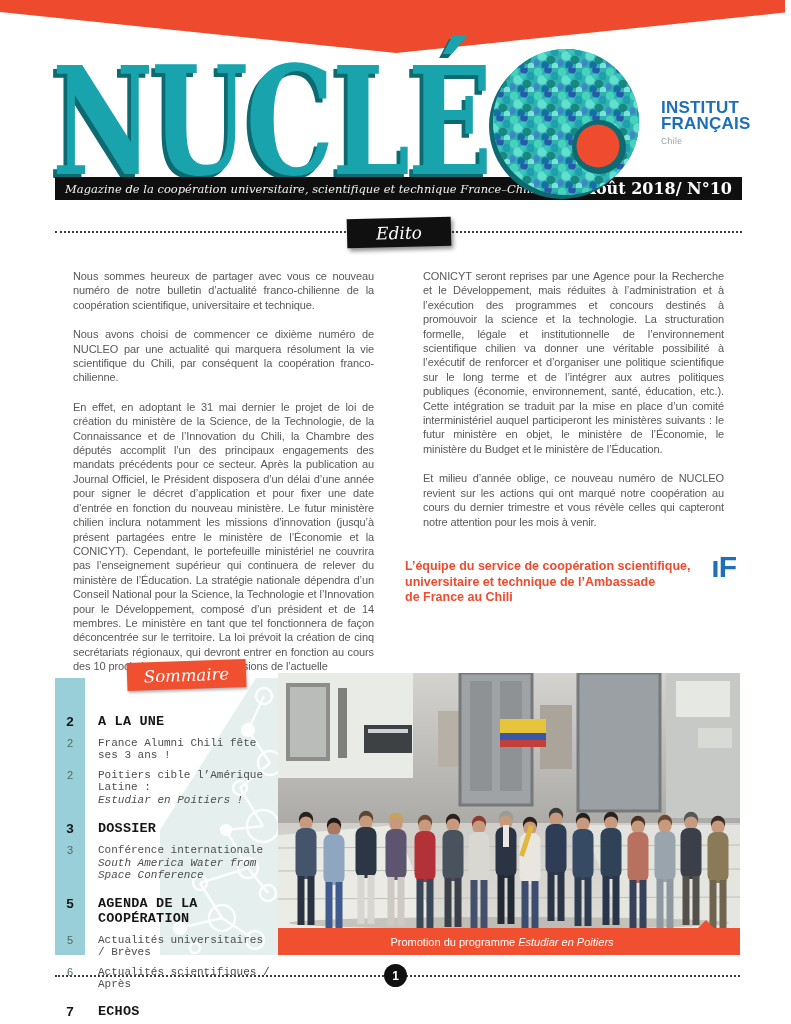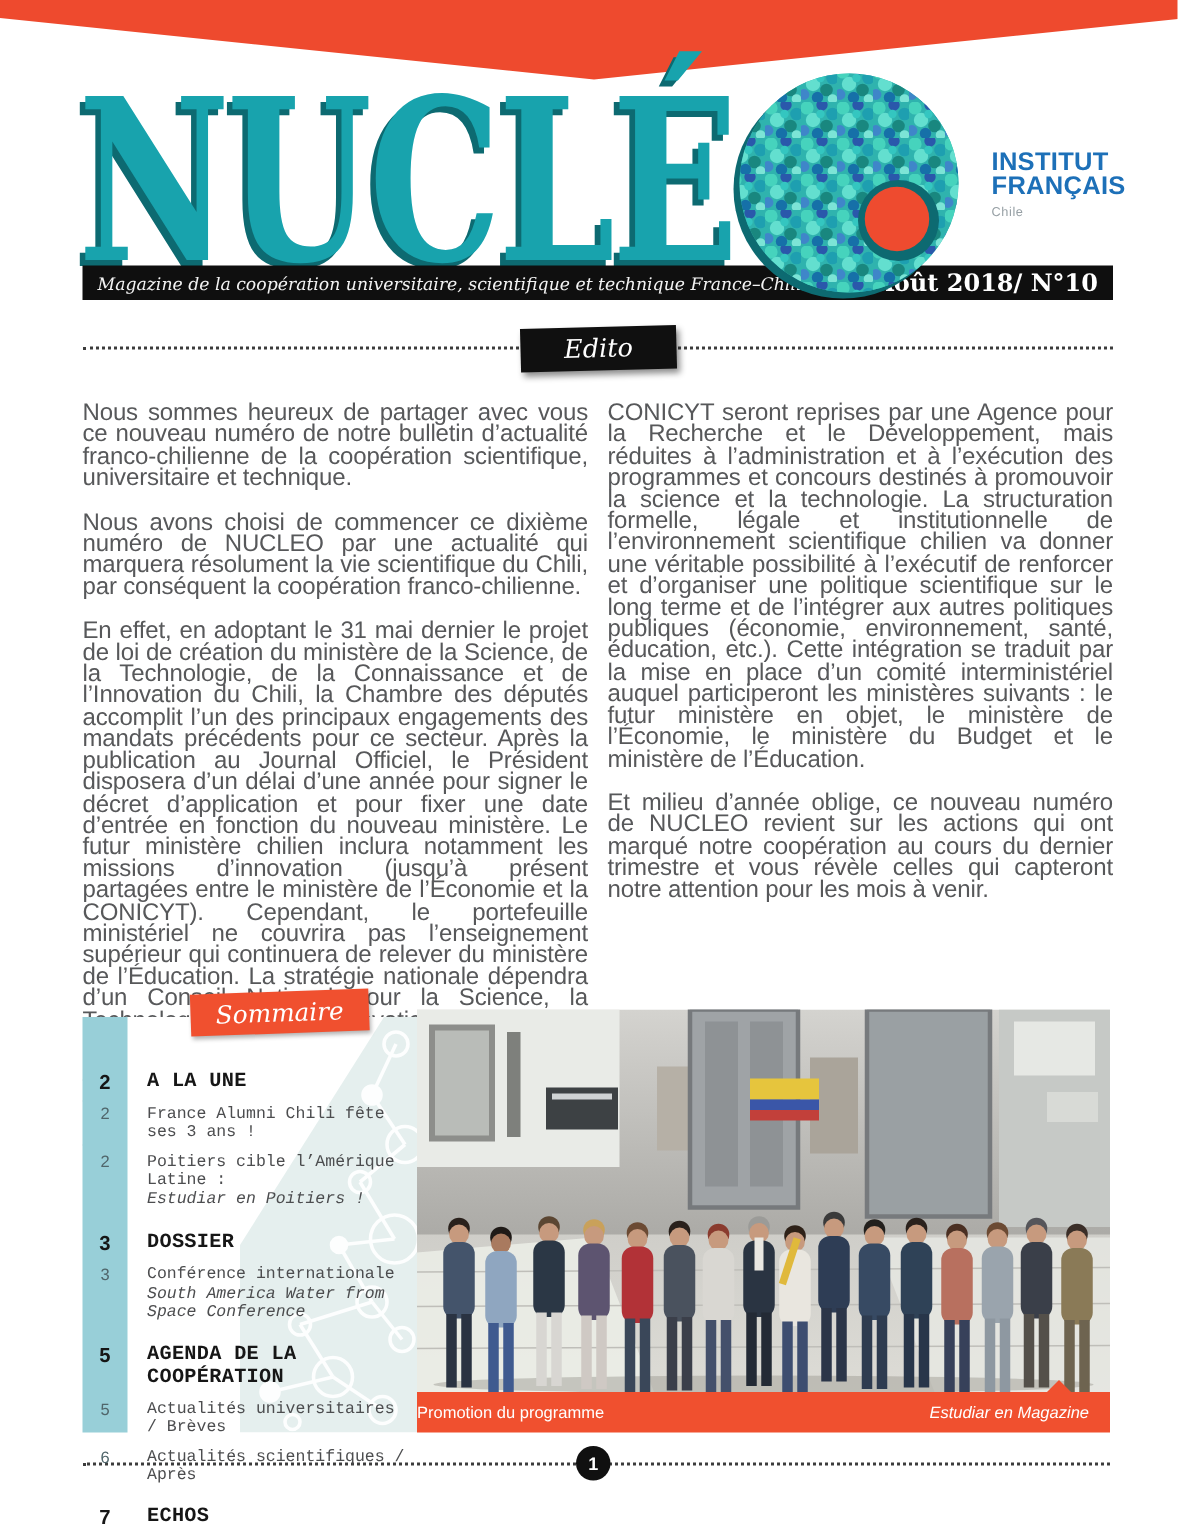--- a/index.html
+++ b/index.html
@@ -27,21 +27,21 @@
   
   .edito-wrap{position:absolute;left:55px;top:217px;width:687px;height:34px;}
   .edito-wrap .dotline{position:absolute;left:0;right:0;top:14px;border-top:2px dotted #3c3c3c;}
   .edito-box{position:absolute;left:50%;top:1px;transform:translateX(-50%) rotate(-1.5deg);
     width:104px;height:29px;background:#101010;color:#fff;display:flex;align-items:center;justify-content:center;
     font-family:"DejaVu Serif",serif;font-style:italic;font-size:17px;box-shadow:2px 3px 4px rgba(0,0,0,.45);}
 
   
   .body-cols{position:absolute;left:55px;top:269px;width:687px;display:flex;gap:13px;}
   .col{flex:1;}
-  .col p{margin:0 0 15px;font-size:16px;line-height:14.4px;letter-spacing:-.1px;
+  .col p{margin:0 18px 15px;font-size:11px;line-height:14.4px;letter-spacing:-.1px;
     color:#57585a;text-align:justify;}
   .signature{position:relative;margin-top:3px;color:#ee4b2f;font-weight:bold;font-size:12.5px;
     line-height:15.5px;white-space:pre-line;}
   .if-mark{position:absolute;right:6px;top:8px;color:#1d70b8;font-weight:bold;font-size:30px;
     letter-spacing:-1px;line-height:1;}
 
   
   .toc-panel{position:absolute;left:55px;top:678px;width:223px;height:277px;background:#fff;}
   .toc-stripe{position:absolute;left:0;top:0;width:30px;height:100%;background:#98cfd8;}
   .net-pattern{position:absolute;right:0;bottom:0;width:118px;height:277px;}
@@ -54,21 +54,21 @@
   .toc-row .lbl{padding-left:13px;padding-right:4px;font-family:Liberation Mono, monospace;}
   .toc-row.section{margin-top:14px;font-weight:bold;font-size:13.5px;color:#161616;letter-spacing:.2px;}
   .toc-row.entry{margin-top:8px;font-size:11px;color:#4c4d4f;}
   .toc-row.entry .n{color:#50666b;}
   .toc-row .sub{display:block;font-style:italic;line-height:12.5px;margin-top:1px;}
 
   
   .photo{position:absolute;left:278px;top:673px;width:462px;height:282px;}
   .photo svg{display:block;}
   .caption{position:relative;height:27px;background:#f0502f;color:#fff;font-size:11px;
-    display:flex;align-items:center;justify-content:space-between;padding-right:14px;}
+    display:flex;align-items:center;justify-content:center;padding-right:14px;}
   .caption .notch{position:absolute;right:26px;top:-8px;width:0;height:0;
     border-left:8px solid transparent;border-right:8px solid transparent;border-bottom:8px solid #f0502f;}
   .caption i{margin-left:3px;}
 
   
   .footer-line{position:absolute;left:55px;top:975px;width:685px;border-top:2px dotted #3c3c3c;}
   .page-badge{position:absolute;left:384px;top:964px;width:23px;height:23px;border-radius:50%;
     background:#101010;color:#fff;font-size:12px;font-weight:bold;display:flex;align-items:center;justify-content:center;}
 </style>
 </head>
@@ -122,20 +122,26 @@
 
   <div class="body-cols">
     <div class="col">
       <p>Nous sommes heureux de partager avec vous ce nouveau numéro de notre bulletin d’actualité franco-chilienne de la coopération scientifique, universitaire et technique.</p>
       <p>Nous avons choisi de commencer ce dixième numéro de NUCLEO par une actualité qui marquera résolument la vie scientifique du Chili, par conséquent la coopération franco-chilienne.</p>
       <p>En effet, en adoptant le 31 mai dernier le projet de loi de création du ministère de la Science, de la Technologie, de la Connaissance et de l’Innovation du Chili, la Chambre des députés accomplit l’un des principaux engagements des mandats précédents pour ce secteur. Après la publication au Journal Officiel, le Président disposera d’un délai d’une année pour signer le décret d’application et pour fixer une date d’entrée en fonction du nouveau ministère. Le futur ministère chilien inclura notamment les missions d’innovation (jusqu’à présent partagées entre le ministère de l’Économie et la CONICYT). Cependant, le portefeuille ministériel ne couvrira pas l’enseignement supérieur qui continuera de relever du ministère de l’Éducation. La stratégie nationale dépendra d’un Conseil National pour la Science, la Technologie et l’Innovation pour le Développement, composé d’un président et de 14 membres. Le ministère en tant que tel fonctionnera de façon déconcentrée sur le territoire. La loi prévoit la création de cinq secrétariats régionaux, qui devront entrer en fonction au cours des 10 prochaines années. Les missions de l’actuelle</p>
     </div>
     <div class="col">
       <p>CONICYT seront reprises par une Agence pour la Recherche et le Développement, mais réduites à l’administration et à l’exécution des programmes et concours destinés à promouvoir la science et la technologie. La structuration formelle, légale et institutionnelle de l’environnement scientifique chilien va donner une véritable possibilité à l’exécutif de renforcer et d’organiser une politique scientifique sur le long terme et de l’intégrer aux autres politiques publiques (économie, environnement, santé, éducation, etc.). Cette intégration se traduit par la mise en place d’un comité interministériel auquel participeront les ministères suivants : le futur ministère en objet, le ministère de l’Économie, le ministère du Budget et le ministère de l’Éducation.</p>
       <p>Et milieu d’année oblige, ce nouveau numéro de NUCLEO revient sur les actions qui ont marqué notre coopération au cours du dernier trimestre et vous révèle celles qui capteront notre attention pour les mois à venir.</p>
+      <div class="signature">
+        <span>L’équipe du service de coopération scientifique,
+universitaire et technique de l’Ambassade
+de France au Chili</span>
+        <span class="if-mark">ıF</span>
+      </div>
     </div>
   </div>
 
   <div class="sommaire-banner">Sommaire</div>
 
   <div class="toc-panel">
     <div class="toc-stripe"></div>
 
     <svg class="net-pattern" viewBox="0 0 118 277">
       <polygon points="96,0 118,0 118,277 0,277 0,152" fill="#e5efee"></polygon>
@@ -269,20 +275,20 @@
       <use href="#fig" transform="translate(305,205)" style="--c:#374a63;--l:#2e3c50;--h:#23201d"></use>
       <use href="#fig" transform="translate(333,204)" style="--c:#2f4257;--l:#28364a;--h:#2a211c"></use>
       <use href="#fig" transform="translate(360,208)" style="--c:#b8705f;--l:#37415a;--h:#4a2f22"></use>
       <use href="#fig" transform="translate(387,207)" style="--c:#9aa4ad;--l:#8e98a1;--h:#6b4a33"></use>
       <use href="#fig" transform="translate(413,204)" style="--c:#3a3f49;--l:#54504a;--h:#55555a"></use>
       <use href="#fig" transform="translate(440,208)" style="--c:#8a7a57;--l:#6e6450;--h:#3a2e28"></use>
     </svg>
     <div class="caption">
       <div class="notch"></div>
       <span>Promotion du programme</span>
-      <i>Estudiar en Magazine</i>
+      <i>Estudiar en Poitiers</i>
     </div>
   </div>
 
   <div class="footer-line"></div>
   <div class="page-badge">1</div>
 
 </div>
 
 </body></html>

